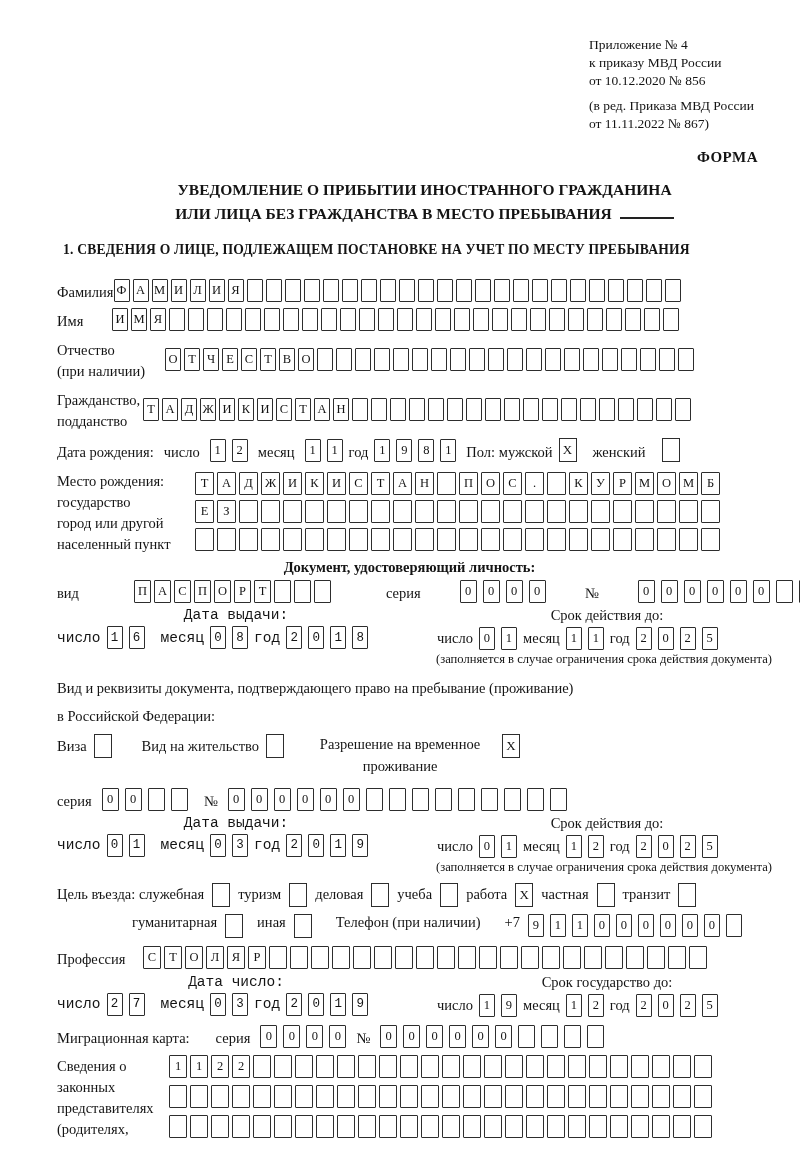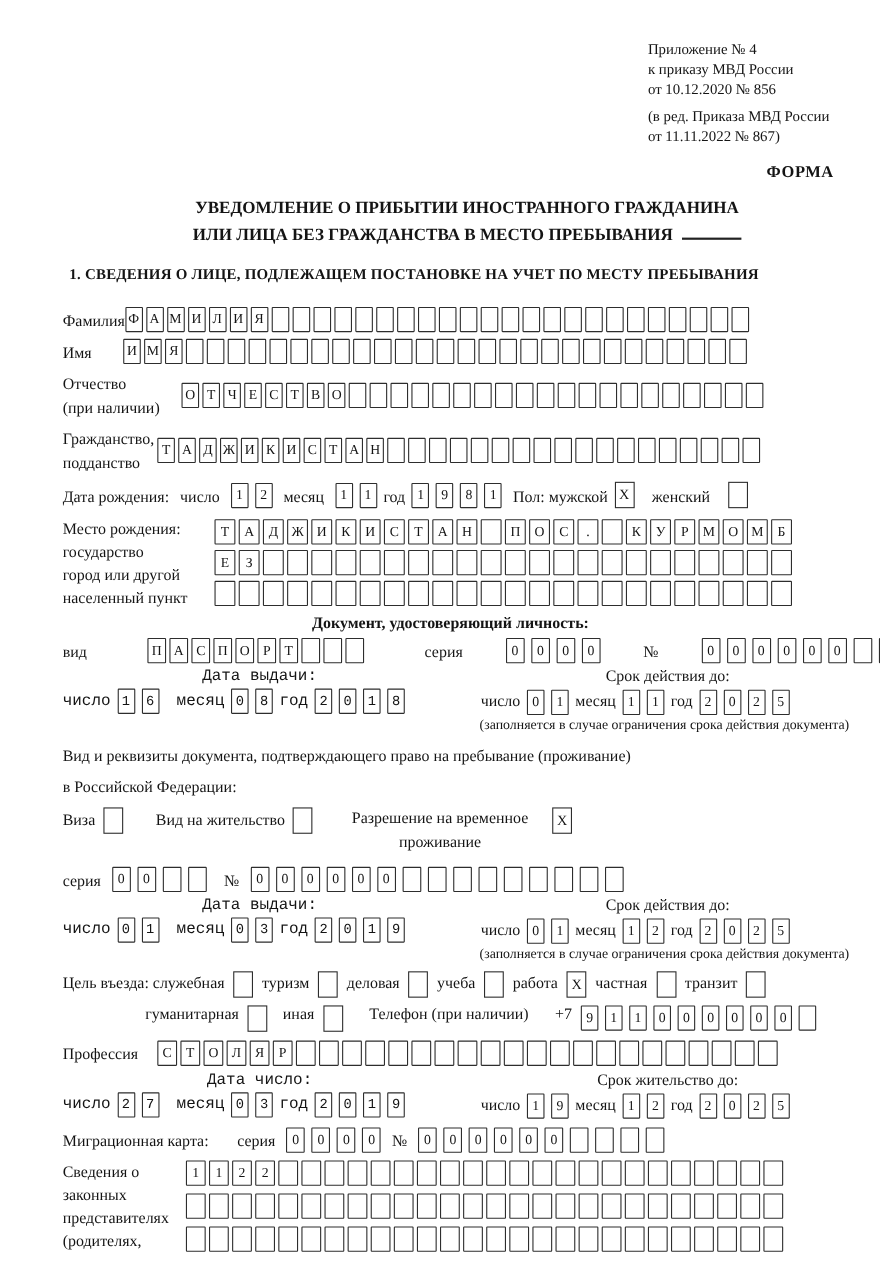--- a/index.html
+++ b/index.html
@@ -615,21 +615,21 @@
         <span>год</span>
         <div class="cells dcells">
             <span class="cell">2</span>
             <span class="cell">0</span>
             <span class="cell">1</span>
             <span class="cell">9</span>
           </div>
       </div>
     </div>
     <div class="dcol-r">
-      <div class="dhead">Срок жительство до:</div>
+      <div class="dhead">Срок государство до:</div>
       <div class="dgroup">
         <span>число</span>
         <div class="cells dcells">
             <span class="cell">1</span>
             <span class="cell">9</span>
           </div>
         <span>месяц</span>
         <div class="cells dcells">
             <span class="cell">1</span>
             <span class="cell">2</span>

